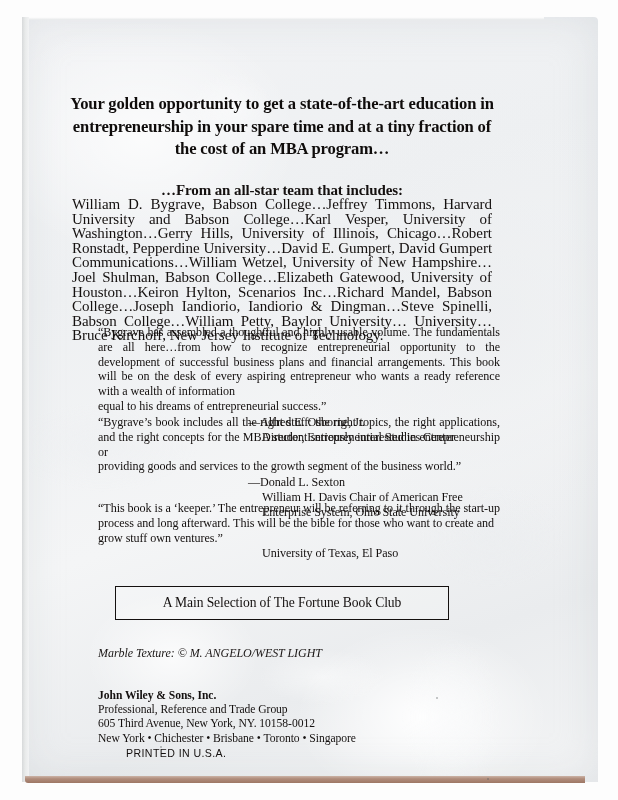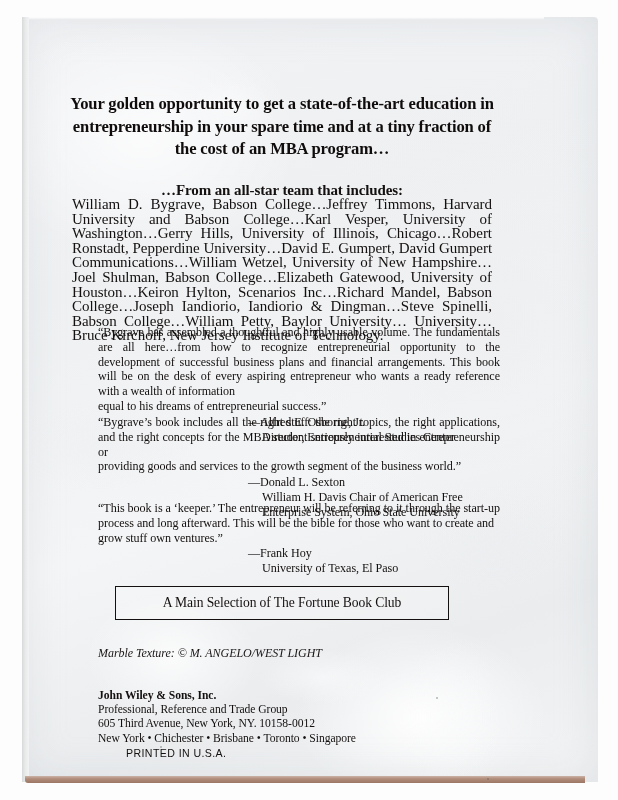--- a/index.html
+++ b/index.html
@@ -305,21 +305,20 @@
             <div class="sub">Enterprise System, Ohio State University</div>
           </div>
         </div>
 
         <div class="quote" id="quote3">
           <p class="body">
             <span>“This book is a ‘keeper.’ The entrepreneur will be referring to it through the start-up process and long afterward. This will be the bible for those who want to create and</span>
             <span class="last-line">grow stuff own ventures.”</span>
           </p>
           <div class="attrib">
-            <div>—Frank Hoy</div>
             <div class="sub">University of Texas, El Paso</div>
           </div>
         </div>
 
         <div class="selection-box">A Main Selection of The Fortune Book Club</div>
 
         <div class="texture-credit">Marble Texture: © M. ANGELO/WEST LIGHT</div>
 
         <div class="publisher">
           <div class="name">John Wiley &amp; Sons, Inc.</div>

